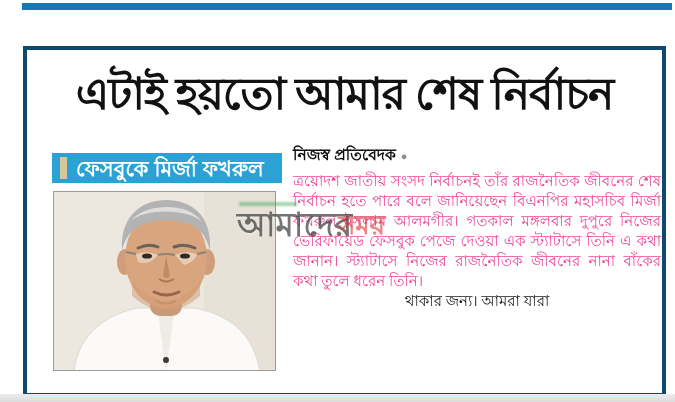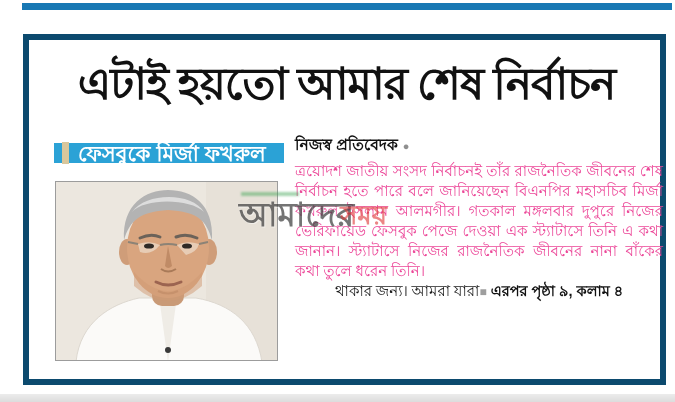--- a/index.html
+++ b/index.html
@@ -6,28 +6,28 @@
   html,body { width:675px; height:402px; background:#ffffff; overflow:hidden;
               font-family:"Liberation Serif","DejaVu Serif",serif; }
   .stage { position:relative; width:675px; height:402px; background:#fff; }
 
   .top-bar { position:absolute; left:22px; top:3px; width:650px; height:7px;
              background:#1878b4; }
 
   .bottom-strip { position:absolute; left:0; top:394px; width:675px; height:8px;
                   background:linear-gradient(#ececec,#dcdcdc); }
 
-  .article-box { position:absolute; left:23px; top:34px; width:643px; height:351px;
-                 border:6px solid #0c4a6e; background:#ffffff; }
+  .article-box { position:absolute; left:23px; top:46px; width:643px; height:351px;
+                 border:4px solid #0c4a6e; background:#ffffff; }
 
   .headline { position:absolute; left:10px; top:18px; width:615px;
               text-align:center; font-size:44px; line-height:54px; font-weight:700;
               color:#111; letter-spacing:-1px; white-space:nowrap; }
 
-  .kicker { position:absolute; left:25px; top:103px; width:230px; height:20px;
+  .kicker { position:absolute; left:25px; top:103px; width:230px; height:30px;
             background:#2ba2d6; display:flex; align-items:center; padding:0 8px; }
   .kicker-accent { width:7px; height:22px; background:#d9c79c; margin-right:9px;
                    flex:0 0 auto; }
   .kicker-label { color:#ffffff; font-size:21px; font-weight:700; line-height:1;
                   font-family:"Liberation Sans","DejaVu Sans",sans-serif; white-space:nowrap; }
 
   .photo { position:absolute; left:26px; top:141px; width:223px; height:180px;
            border:1px solid #9c9c9c; background:#ece7df; overflow:hidden; }
   .photo svg { display:block; }
 
@@ -112,21 +112,20 @@
     </div>
 
     <div class="body-col">
       <div class="byline-row">
         <span class="byline">নিজস্ব প্রতিবেদক</span>
         <span class="byline-dot">●</span>
       </div>
       <p class="para">ত্রয়োদশ জাতীয় সংসদ নির্বাচনই তাঁর রাজনৈতিক জীবনের শেষ নির্বাচন হতে পারে বলে জানিয়েছেন বিএনপির মহাসচিব মির্জা ফখরুল ইসলাম আলমগীর। গতকাল মঙ্গলবার দুপুরে নিজের ভেরিফায়েড ফেসবুক পেজে দেওয়া এক স্ট্যাটাসে তিনি এ কথা জানান। স্ট্যাটাসে নিজের রাজনৈতিক জীবনের নানা বাঁকের কথা তুলে ধরেন তিনি।</p>
       <div class="tail-row">
         <span>থাকার জন্য। আমরা যারা</span>
-        <span class="jump"><span class="jump-square">■</span><span>এরপর পৃষ্ঠা ৯, কলাম ৪</span></span>
       </div>
     </div>
 
     <div class="watermark">
       <div class="wm-tagline"></div>
       <div class="wm-main">
         <span class="wm-green">আমাদের</span><span class="wm-red">সময়</span>
       </div>
     </div>
 

